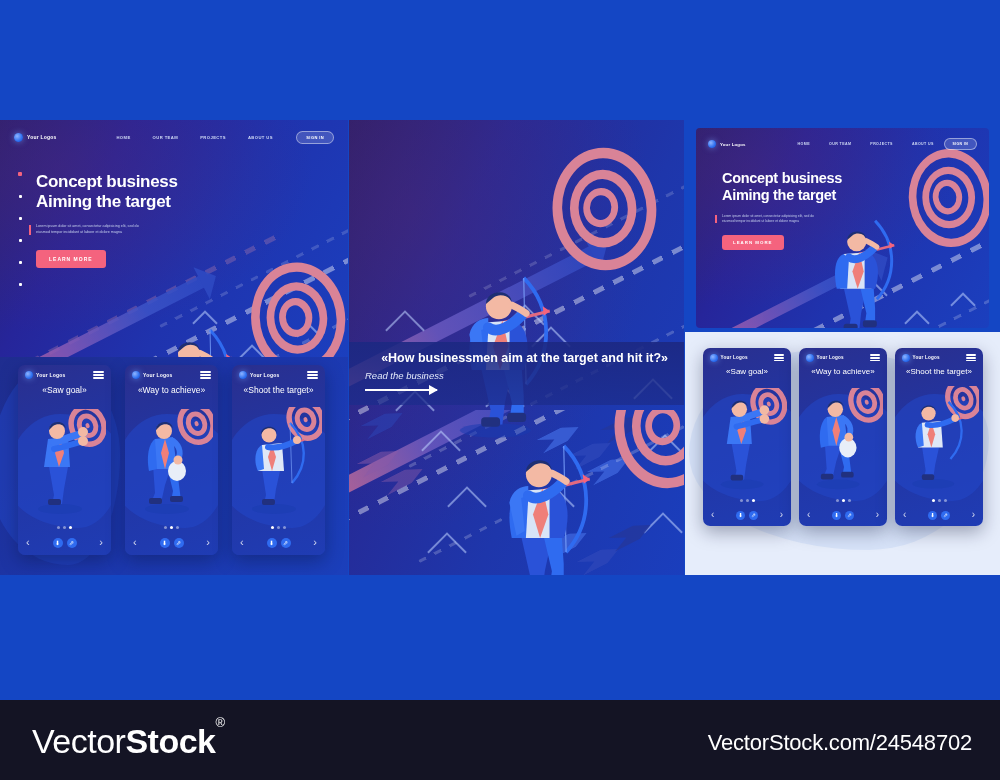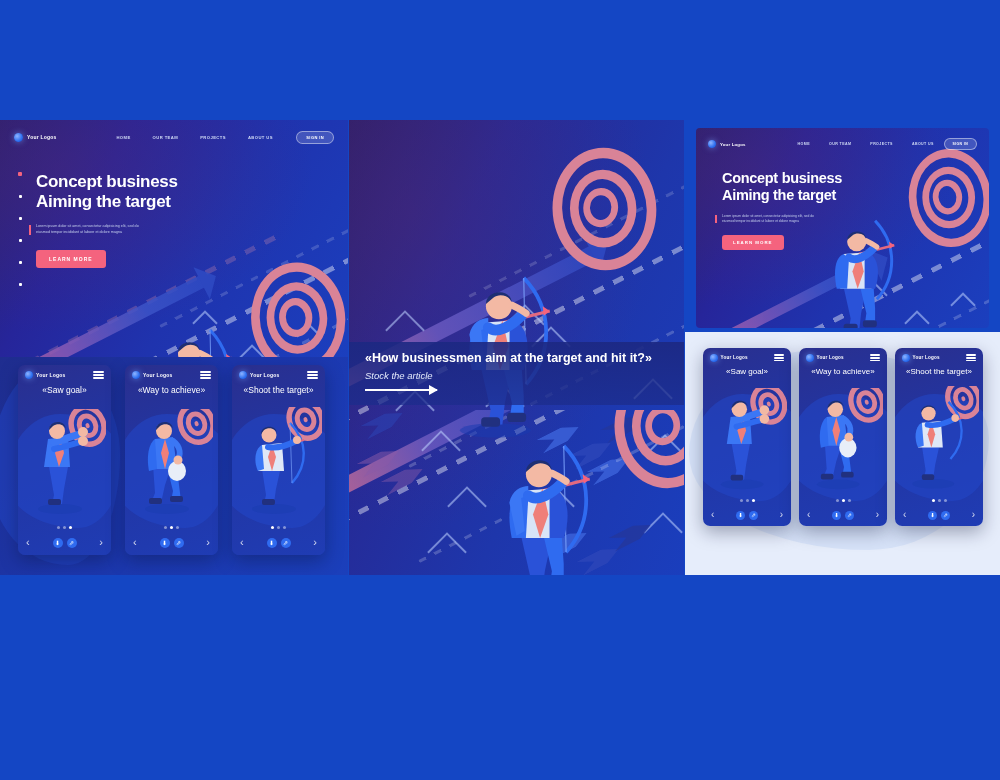--- a/index.html
+++ b/index.html
@@ -101,21 +101,21 @@
   .dots{position:absolute;width:100%;display:flex;justify-content:center;gap:3px;}
   .dots i{display:block;border-radius:50%;background:rgba(255,255,255,.45);}
   .dots i.on{background:#fff;}
   .phone-foot{position:absolute;width:100%;display:flex;align-items:center;justify-content:space-between;}
   .chevbtn{color:rgba(255,255,255,.8);font-weight:400;line-height:1;}
   .circbtns{display:flex;gap:4px;}
   .circ{border-radius:50%;background:#2f6bf0;display:flex;align-items:center;justify-content:center;color:#fff;}
 
   
   .mid-caption{position:absolute;left:0;width:100%;z-index:7;}
-  .mid-caption .q{color:#fff;font-weight:700;}
+  .mid-caption .q{color:#fff;font-weight:700;text-align:right;}
   .mid-caption .r{color:#e3e9fb;font-style:italic;}
   .arrow-line{position:relative;height:2px;background:#fff;}
   .arrow-line:after{content:"";position:absolute;right:-1px;top:-4px;
     border-left:9px solid #fff;border-top:5px solid transparent;border-bottom:5px solid transparent;}
 
   
   #rp-hero{position:absolute;left:11px;top:8px;width:293px;height:200px;border-radius:4px;overflow:hidden;}
   #rp-cards{position:absolute;left:0;top:212px;width:315px;height:243px;background:#e6edfb;overflow:hidden;}
   #rp-cards .softblob{position:absolute;left:4px;top:18px;width:300px;height:200px;
     background:#d6e2f8;border-radius:44% 56% 40% 60%/52% 44% 56% 48%;}
@@ -410,21 +410,21 @@
           <path d="M40 56 C48 62 60 54 68 46" stroke="#2f6bf0" stroke-width="9" fill="none" stroke-linecap="round"></path>
           <circle cx="49" cy="38" r="11" fill="#f3b9a4"></circle>
           <path d="M38 36 C38 24 60 22 60 36 C60 30 50 26 44 31 Z" fill="#1e2f73"></path>
           <path d="M60 37 C66 40 70 42 72 44" stroke="#f3b9a4" stroke-width="6" stroke-linecap="round" fill="none"></path>
         </svg>
       </div>
 
       <div class="mid-caption" style="top:222px;">
         <div style="background:linear-gradient(180deg,rgba(28,40,130,.9),rgba(28,44,140,.75));padding:9px 16px 14px 16px;">
           <div class="q" style="font-size:12.5px;">«How businessmen aim at the target and hit it?»</div>
-          <div class="r" style="font-size:9.5px;margin-top:5px;">Stock the article</div>
+          <div class="r" style="font-size:9.5px;margin-top:5px;">Read the business</div>
           <div class="arrow-line" style="width:72px;margin-top:8px;"></div>
         </div>
       </div>
 
       <div style="position:absolute;left:0;top:290px;width:335px;height:165px;overflow:hidden;">
         <div class="road" style="left:-10px;top:110px;width:520px;transform:rotate(-27deg);"></div>
         <div class="road thin" style="left:70px;top:150px;width:440px;transform:rotate(-27deg);"></div>
         <div class="bigarrow p2" style="left:-40px;top:86px;width:300px;transform:rotate(-27deg);"></div>
         <div class="chev" style="left:78px;top:26px;"></div>
         <div class="chev" style="left:104px;top:82px;"></div>
@@ -674,14 +674,20 @@
               <span class="circ" style="width:9px;height:9px;font-size:5.5px;">⇗</span>
             </span>
             <span class="chevbtn" style="font-size:10px;">›</span>
           </div>
         </div>
       </div>
     </div>
 
   </div>
 
+  <div class="wm">
+    <div class="wm-logo">
+      <span class="thin">Vector</span><span class="bold">Stock</span><sup>®</sup>
+    </div>
+    <div class="wm-url">VectorStock.com/24548702</div>
+  </div>
 
 </div>
 
 </body></html>

